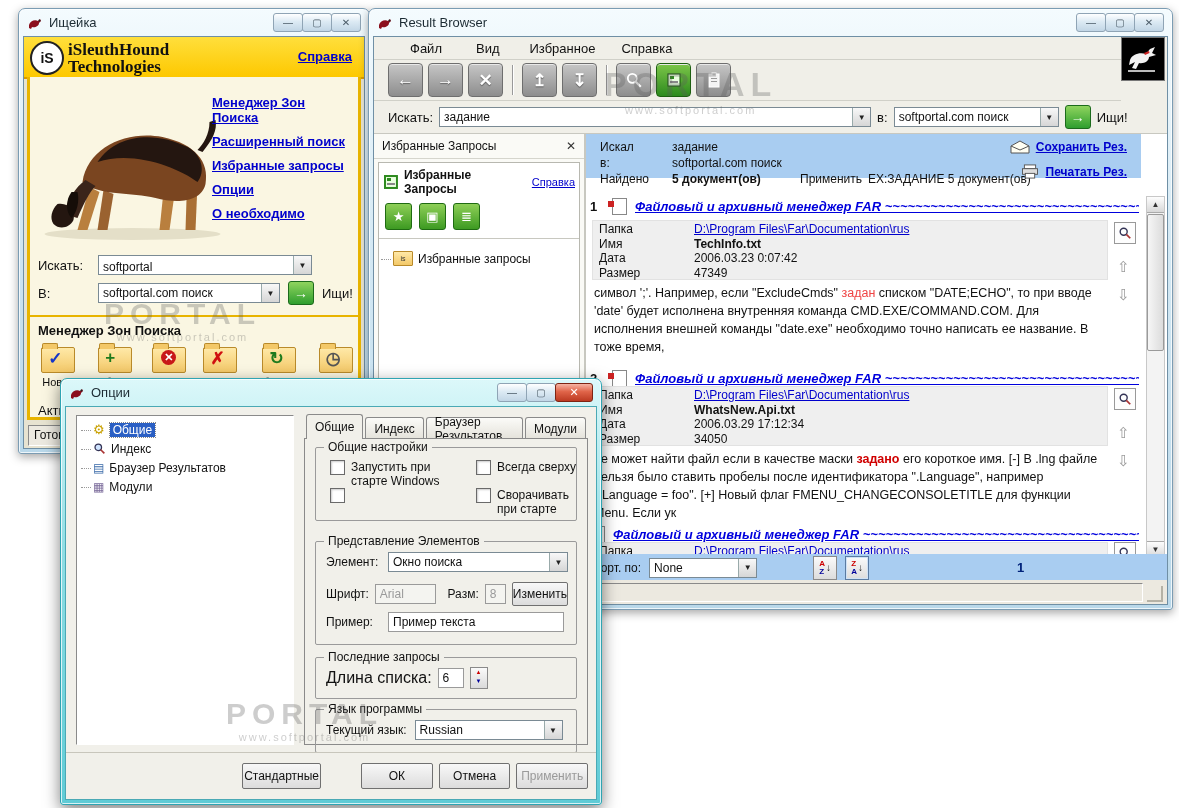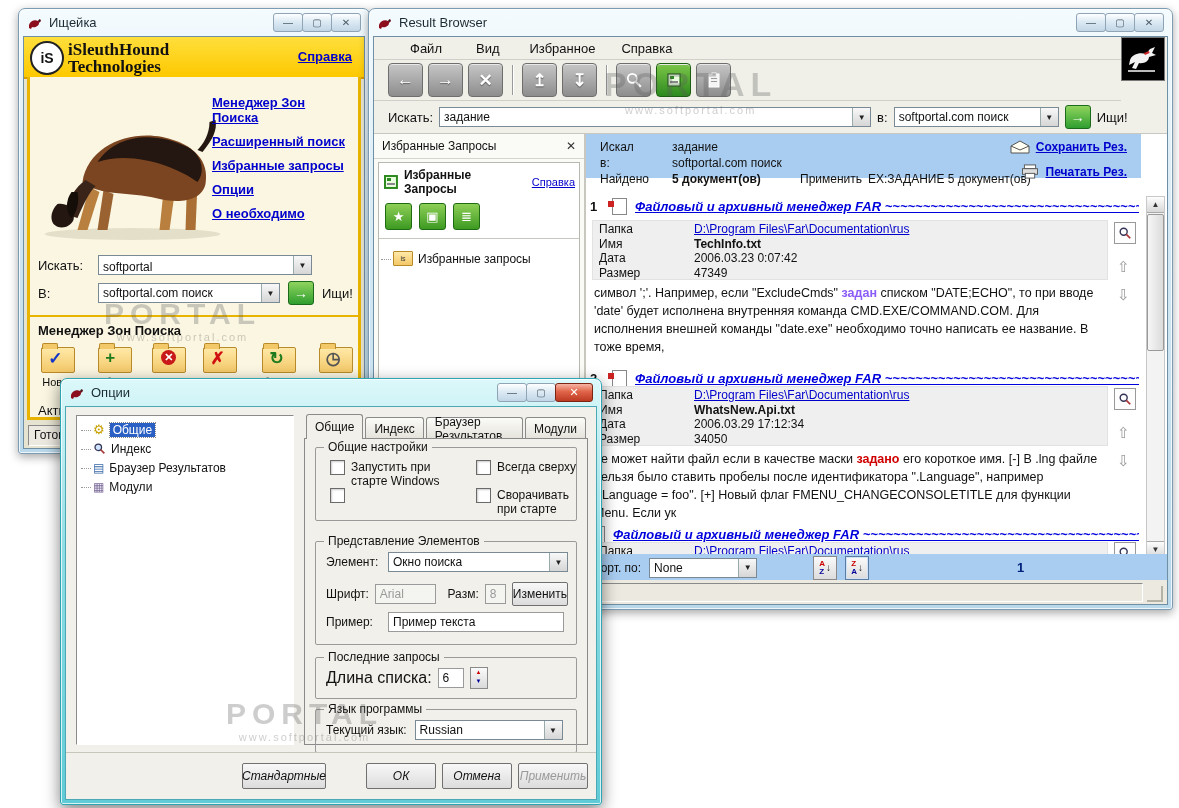--- a/index.html
+++ b/index.html
@@ -358,21 +358,21 @@
           </div>
           <div class="miniicon" style="position:absolute;left:528px;top:88px;">
             <svg width="14" height="14" viewBox="0 0 16 16">
                 <circle cx="6.5" cy="6.5" r="4" fill="none" stroke="#335" stroke-width="1.6"></circle>
                 <line x1="9.5" y1="9.5" x2="14" y2="14" stroke="#a33" stroke-width="2"></line>
               </svg>
           </div>
           <span class="garrow" style="position:absolute;left:531px;top:124px;">⇧</span>
           <span class="garrow" style="position:absolute;left:531px;top:152px;">⇩</span>
           <div style="position:absolute;left:8px;top:150px;width:512px;font-size:12.5px;line-height:18px;">
-            <span>символ ';'. Например, если "ExcludeCmds" </span><span style="color:#8b5cf6;font-weight:bold;">задан</span><span> списком "DATE;ECHO", то при вводе 'date' будет исполнена внутренняя команда CMD.EXE/COMMAND.COM. Для исполнения внешней команды "date.exe" необходимо точно написать ее название. В тоже время,</span>
+            <span>символ ';'. Например, если "ExcludeCmds" </span><span style="color:#ef4444;font-weight:normal;">задан</span><span> списком "DATE;ECHO", то при вводе 'date' будет исполнена внутренняя команда CMD.EXE/COMMAND.COM. Для исполнения внешней команды "date.exe" необходимо точно написать ее название. В тоже время,</span>
           </div>
 
           <div style="position:absolute;left:4px;top:236px;width:549px;display:flex;align-items:center;gap:8px;">
             <span style="width:14px;font-weight:bold;font-size:13px;">2</span>
             <span class="docicon"></span>
             <a class="rtitle" style="flex:1;">Файловый и архивный менеджер FAR ~~~~~~~~~~~~~~~~~~~~~~~~~~~~~~~~~~~~~~~~~~~~~~~~</a>
           </div>
           <div class="infobox" style="left:6px;top:252px;width:516px;height:60px;">
             <div class="irow">
                 <span class="ilab">Папка</span>
@@ -576,21 +576,21 @@
               <span style="font-size:12px;">Текущий язык:</span>
               <div class="combo" style="width:148px;">
                 <span class="val">Russian</span>
                 <span class="cbtn">▼</span>
               </div>
             </div>
           </div>
         </div>
       </div>
 
-      <div style="position:absolute;left:0;right:0;bottom:0;height:46px;border-top:1px solid #c8c6bc;display:flex;align-items:center;padding:0 8px;font-style:italic;">
+      <div style="position:absolute;left:0;right:0;bottom:0;height:46px;border-top:1px solid #c8c6bc;display:flex;align-items:center;padding:0 8px;">
         <div class="btn" style="width:82px;height:24px;margin-left:168px;">Стандартные</div>
         <div class="btn" style="width:74px;height:24px;margin-left:40px;">ОК</div>
         <div class="btn" style="width:74px;height:24px;margin-left:6px;">Отмена</div>
         <div class="btn" style="width:74px;height:24px;margin-left:6px;color:#9a9a9a;">Применить</div>
       </div>
       <div class="wm" style="left:160px;top:290px;font-size:30px;">
         <span>PORTAL</span><span class="u">www.softportal.com</span>
       </div>
     </div>
   </div>

